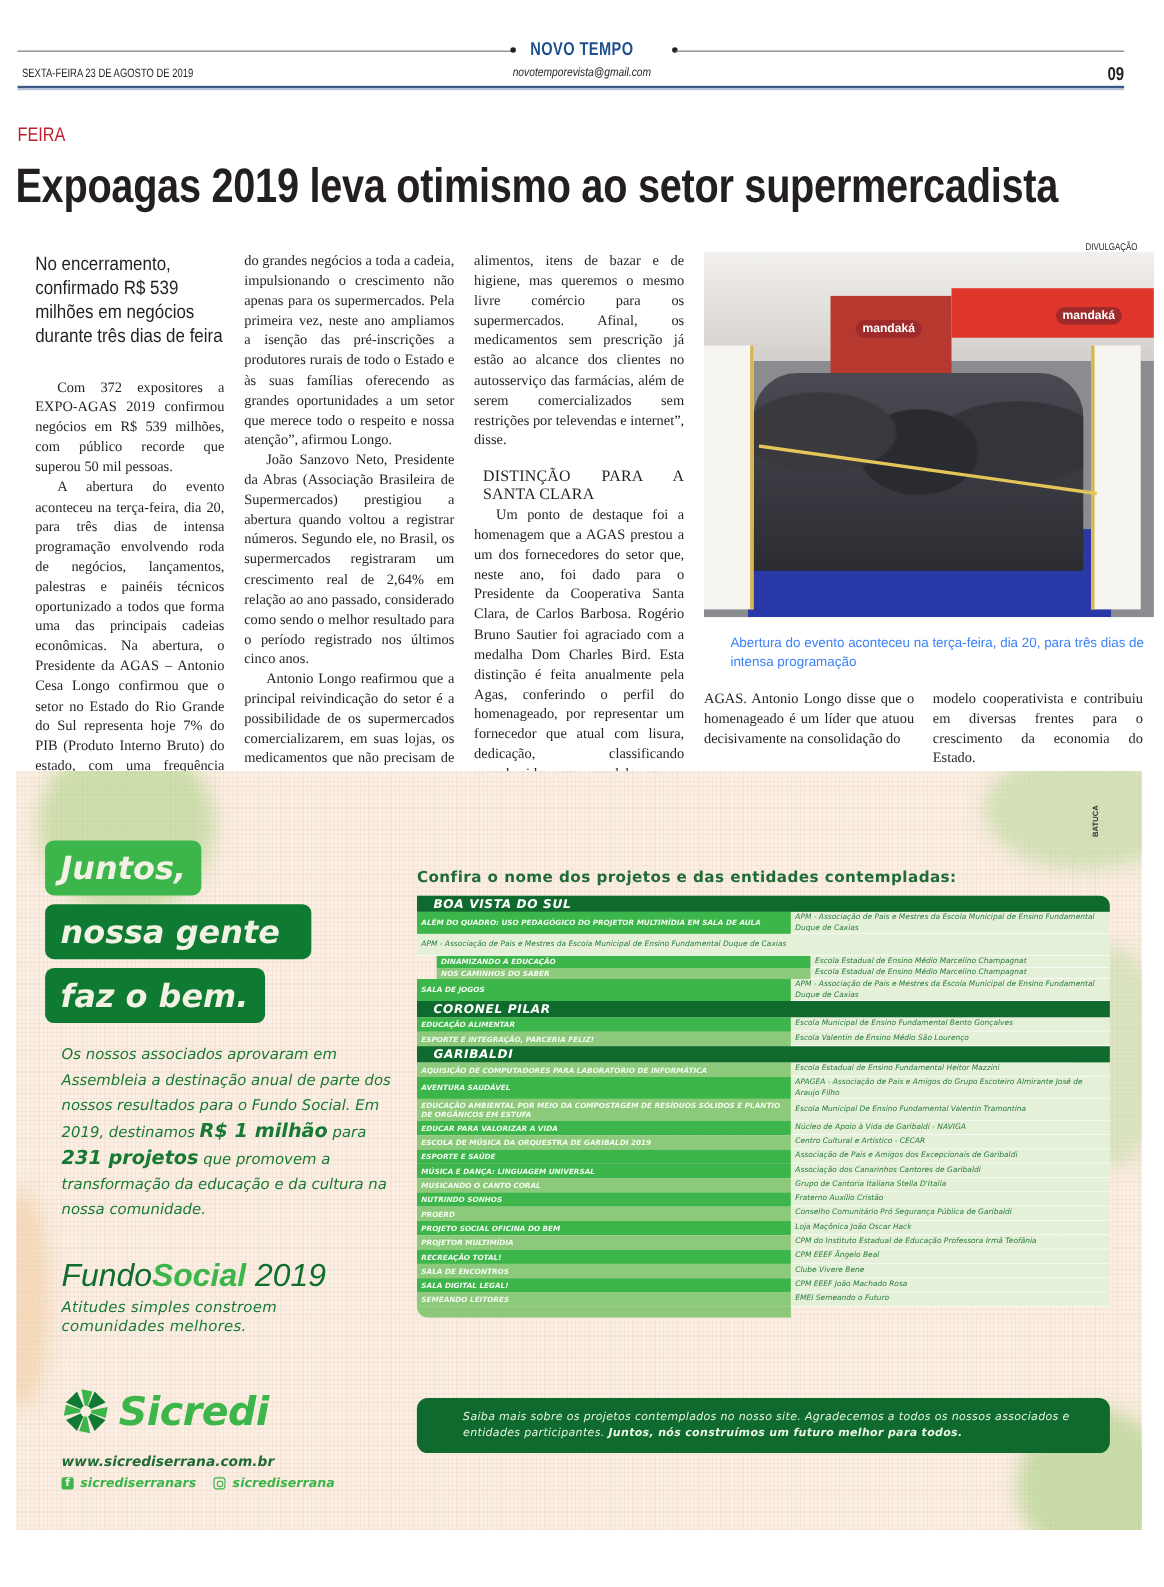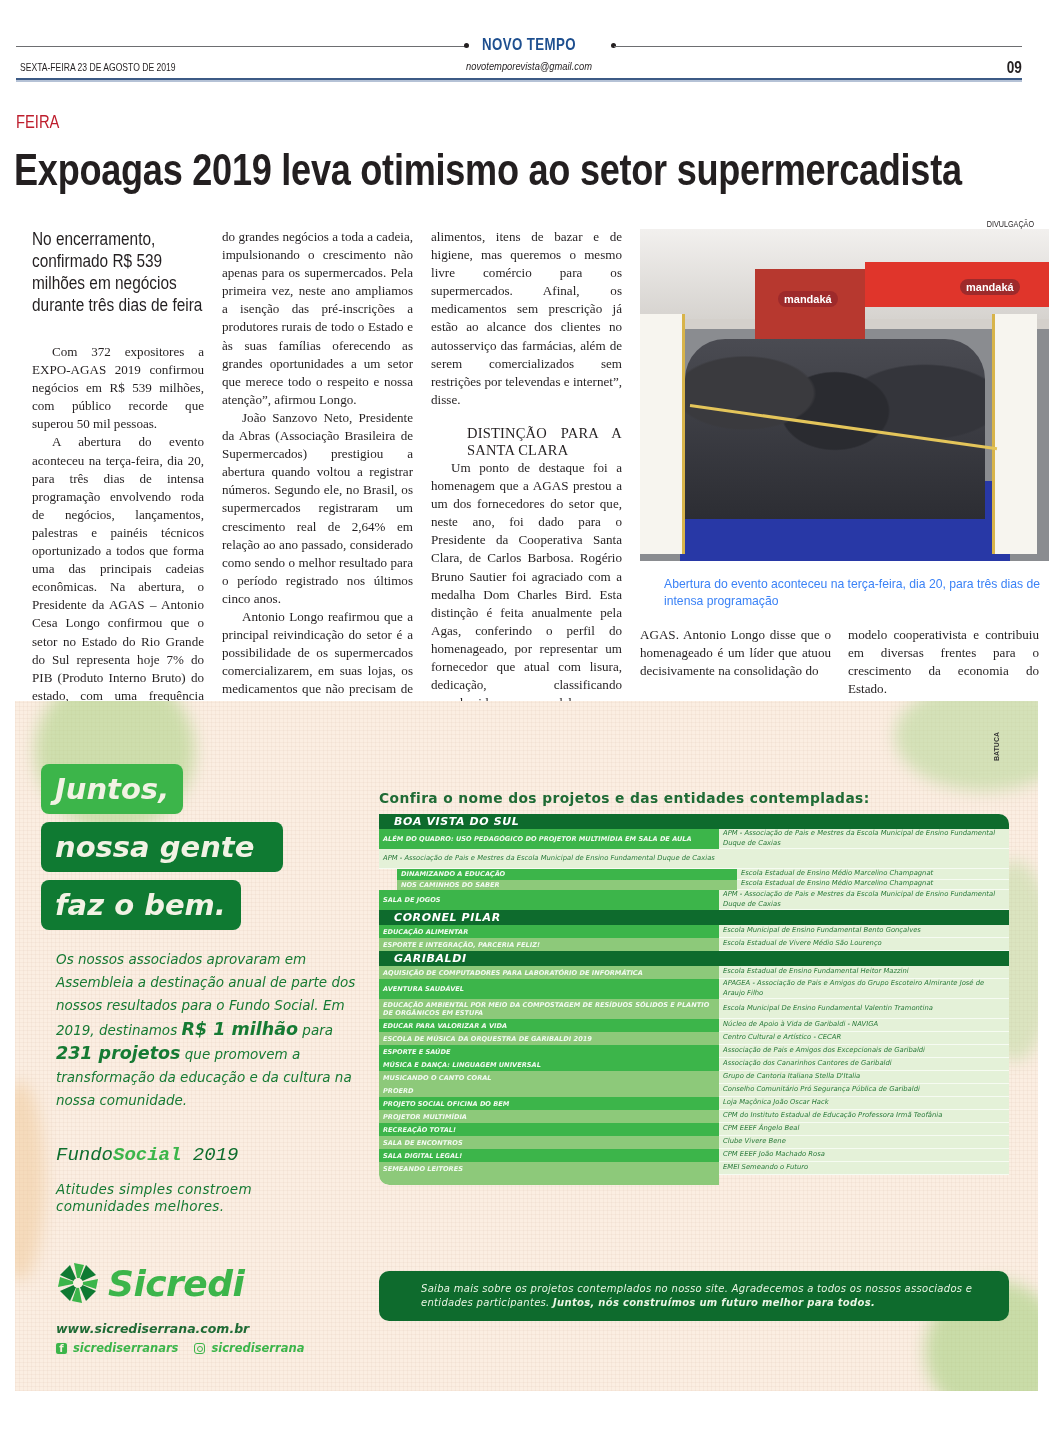--- a/index.html
+++ b/index.html
@@ -24,21 +24,21 @@
   .kicker { position: absolute; left: 16px; top: 112px; font-family: "Liberation Sans", sans-serif;
     font-size: 18px; color: #be1e2d; transform: scaleX(0.82); transform-origin: left; }
   .headline { position: absolute; left: 14px; top: 145px; font-family: "Liberation Sans", sans-serif;
     font-weight: bold; font-size: 44px; color: #231f20; transform: scaleX(0.82); transform-origin: left; white-space: nowrap; letter-spacing: -0.3px; }
 
   .subhead { position: absolute; left: 32px; top: 228px; width: 200px; font-family: "Liberation Sans", sans-serif;
     font-size: 17.5px; line-height: 22px; color: #231f20; transform: scaleX(0.88); transform-origin: left; }
   .col { position: absolute; font-size: 13.1px; line-height: 18.1px; text-align: justify; color: #231f20; hyphens: auto; }
   .col p { text-indent: 20px; }
   .col p.noindent { text-indent: 0; }
-  .col h3 { font-weight: normal; font-size: 14.5px; line-height: 17px; margin: 16px 0 0 36px; letter-spacing: 0.2px; }
+  .col h3 { font-weight: normal; font-size: 14.5px; line-height: 17px; margin: 16px 0 0 8px; letter-spacing: 0.2px; }
 
   .credit { position: absolute; right: 24px; top: 219px; font-family: "Liberation Sans", sans-serif;
     font-size: 9px; color: #231f20; transform: scaleX(0.8); transform-origin: right; }
   .photo { position: absolute; left: 640px; top: 229px; width: 409px; height: 332px; overflow: hidden;
     background: linear-gradient(#e9e7e4 0 25%, #d4d0cb 25% 30%, #8a8c90 30% 100%); }
   .photo .ceiling { position: absolute; left: 0; top: 0; width: 100%; height: 90px; background: linear-gradient(#f2f0ee, #d6d3cf); }
   .photo .booth1 { position: absolute; left: 115px; top: 40px; width: 110px; height: 120px; background: #b7382f; }
   .photo .booth2 { position: absolute; left: 225px; top: 33px; width: 184px; height: 45px; background: #e0352b; }
   .photo .logo { position: absolute; color: #fff; background: #9e2a2b; border-radius: 10px; font-family: "Liberation Sans", sans-serif; font-weight: bold; font-size: 11px; padding: 2px 6px; }
   .photo .carpet { position: absolute; left: 40px; bottom: 0; width: 330px; height: 80px; background: #2838a6; }
@@ -62,22 +62,22 @@
   .ad .batuca { position: absolute; left: 978px; top: 60px; font-family: "Liberation Sans", sans-serif; font-weight: bold;
     font-size: 7px; color: #333; transform: rotate(-90deg); transform-origin: left top; }
   .pill { position: absolute; color: #f2f2e4; font-family: "DejaVu Sans", sans-serif; font-weight: bold; font-style: italic;
     font-size: 29px; line-height: 50px; padding-left: 14px; border-radius: 8px; }
   .p1 { left: 26px; top: 63px; width: 142px; background: #3cb54a; }
   .p2 { left: 26px; top: 121px; width: 242px; background: #0f7a32; }
   .p3 { left: 26px; top: 179px; width: 200px; background: #0f7a32; }
   .blurb { position: absolute; left: 41px; top: 247px; width: 300px; font-family: "DejaVu Sans", sans-serif; font-style: italic;
     font-size: 13.5px; line-height: 23.2px; color: #167a33; }
   .blurb b { font-size: 17.5px; }
-  .fs-title { position: absolute; left: 41px; top: 443px; font-family: Liberation Mono, monospace; font-style: italic;
-    font-size: 19px; color: #0f6e2e; white-space: nowrap; }
+  .fs-title { position: absolute; left: 41px; top: 443px; font-family: Liberation Sans, sans-serif; font-style: italic;
+    font-size: 29px; color: #0f6e2e; white-space: nowrap; }
   .fs-title .soc { color: #3cb54a; font-weight: bold; }
   .fs-sub { position: absolute; left: 41px; top: 480px; font-family: "DejaVu Sans", sans-serif; font-style: italic;
     font-size: 13.5px; line-height: 17px; color: #167a33; letter-spacing: 0.3px; }
   .sicredi { position: absolute; left: 41px; top: 560px; display: flex; align-items: center; gap: 8px; }
   .sicredi-word { font-family: "DejaVu Sans", sans-serif; font-weight: bold; font-style: italic; font-size: 36px; color: #3cb54a; letter-spacing: -0.5px; }
   .site { position: absolute; left: 41px; top: 620px; font-family: "DejaVu Sans", sans-serif; font-style: italic; font-weight: bold;
     font-size: 12.5px; color: #1f6b35; }
   .social { position: absolute; left: 41px; top: 640px; display: flex; align-items: center; gap: 6px;
     font-family: "DejaVu Sans", sans-serif; font-style: italic; font-weight: bold; font-size: 11.5px; color: #3cb54a; }
   .fb { width: 11px; height: 11px; background: #3cb54a; color: #fbeee2; font-size: 10px; line-height: 12px; text-align: center; border-radius: 2px; font-style: normal; }
@@ -223,21 +223,21 @@
         <div class="ent">APM - Associação de Pais e Mestres da Escola Municipal de Ensino Fundamental Duque de Caxias</div>
       </div>
 
     <div class="sec">CORONEL PILAR</div>
     <div class="row a m">
         <div class="proj">EDUCAÇÃO ALIMENTAR</div>
         <div class="ent">Escola Municipal de Ensino Fundamental Bento Gonçalves</div>
       </div>
     <div class="row b m">
         <div class="proj">ESPORTE E INTEGRAÇÃO, PARCERIA FELIZ!</div>
-        <div class="ent">Escola Estadual de Vivere Médio São Lourenço</div>
+        <div class="ent">Escola Valentin de Ensino Médio São Lourenço</div>
       </div>
 
     <div class="sec">GARIBALDI</div>
     <div class="row b m">
         <div class="proj">AQUISIÇÃO DE COMPUTADORES PARA LABORATÓRIO DE INFORMÁTICA</div>
         <div class="ent">Escola Estadual de Ensino Fundamental Heitor Mazzini</div>
       </div>
     <div class="row a t">
         <div class="proj">AVENTURA SAUDÁVEL</div>
         <div class="ent">APAGEA - Associação de Pais e Amigos do Grupo Escoteiro Almirante José de Araujo Filho</div>
@@ -259,20 +259,24 @@
         <div class="ent">Associação de Pais e Amigos dos Excepcionais de Garibaldi</div>
       </div>
     <div class="row a m">
         <div class="proj">MÚSICA E DANÇA: LINGUAGEM UNIVERSAL</div>
         <div class="ent">Associação dos Canarinhos Cantores de Garibaldi</div>
       </div>
     <div class="row b m">
         <div class="proj">MUSICANDO O CANTO CORAL</div>
         <div class="ent">Grupo de Cantoria Italiana Stella D'Italia</div>
       </div>
+    <div class="row a m">
+        <div class="proj">NUTRINDO SONHOS</div>
+        <div class="ent">Fraterno Auxílio Cristão</div>
+      </div>
     <div class="row b m">
         <div class="proj">PROERD</div>
         <div class="ent">Conselho Comunitário Pró Segurança Pública de Garibaldi</div>
       </div>
     <div class="row a m">
         <div class="proj">PROJETO SOCIAL OFICINA DO BEM</div>
         <div class="ent">Loja Maçônica João Oscar Hack</div>
       </div>
     <div class="row b m">
         <div class="proj">PROJETOR MULTIMÍDIA</div>

